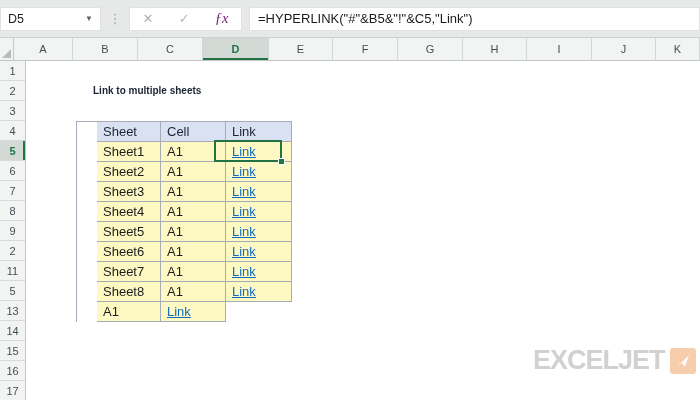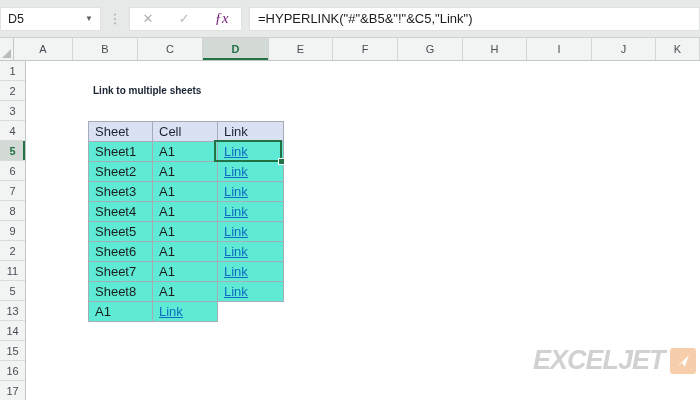--- a/index.html
+++ b/index.html
@@ -75,27 +75,27 @@
   }
   .grid { position:relative; flex:1; background:#fff; overflow:hidden; }
 
   .ws-title {
     position:absolute; left:67px; top:20px; height:20px; line-height:20px;
     font-size:10px; font-weight:bold; color:var(--title,#1a2433);
   }
 
   
   .xl-table {
-    position:absolute; left:62px; top:60px;
-    border-top:1px solid var(--tborder,#a6acb5); border-left:1px solid var(--tborder,#a6acb5);
+    position:absolute; left:50px; top:60px;
+    border-top:1px solid var(--tborder,#a6acb5); border-left:1px solid var(--tborder,#a6acb5);padding-left:20px;
   }
   .t-row { display:flex; }
   .t-cell {
     height:20px; line-height:19px; padding-left:6px;
-    font-size:13px; color:#1c1c1c; background:#5eead4;
+    font-size:13px; color:#1c1c1c; background:#fef9c3;
     border-right:1px solid var(--tborder,#a6acb5);
     border-bottom:1px solid var(--tborder,#a6acb5);
     overflow:hidden; white-space:nowrap;
   }
   .t-cell:nth-of-type(1){width:64px}
   .t-cell:nth-of-type(2){width:65px}
   .t-cell:nth-of-type(3){width:66px}
   .t-head { background:var(--hfill,#d9e1f2); color:#1c2633; }
   .t-link { color:var(--link,#0f6cc0); text-decoration:underline; cursor:pointer; }
 
@@ -103,21 +103,21 @@
   .selection {
     position:absolute; left:188px; top:79px; width:68px; height:22px;
     border:2px solid var(--green,#217346); pointer-events:none;
   }
   .fill-handle {
     position:absolute; left:252px; top:97px; width:7px; height:7px;
     background:var(--green,#217346); border:1px solid #fff;
   }
 
   
-  .logo { position:absolute; left:507px; top:284px; display:flex; align-items:center; gap:5px;font-style:italic; }
+  .logo { position:absolute; left:507px; top:284px; display:flex; align-items:center; gap:5px; }
   .logo-text {
     font-size:27px; font-weight:bold; letter-spacing:-1px; color:var(--logogray,#d1d1d1);
   }
   .logo-badge {
     width:26px; height:26px; background:var(--logoorange,#f6ceac); border-radius:3px;
     display:flex; align-items:center; justify-content:center;
   }
 </style>
 </head>
 <body>

